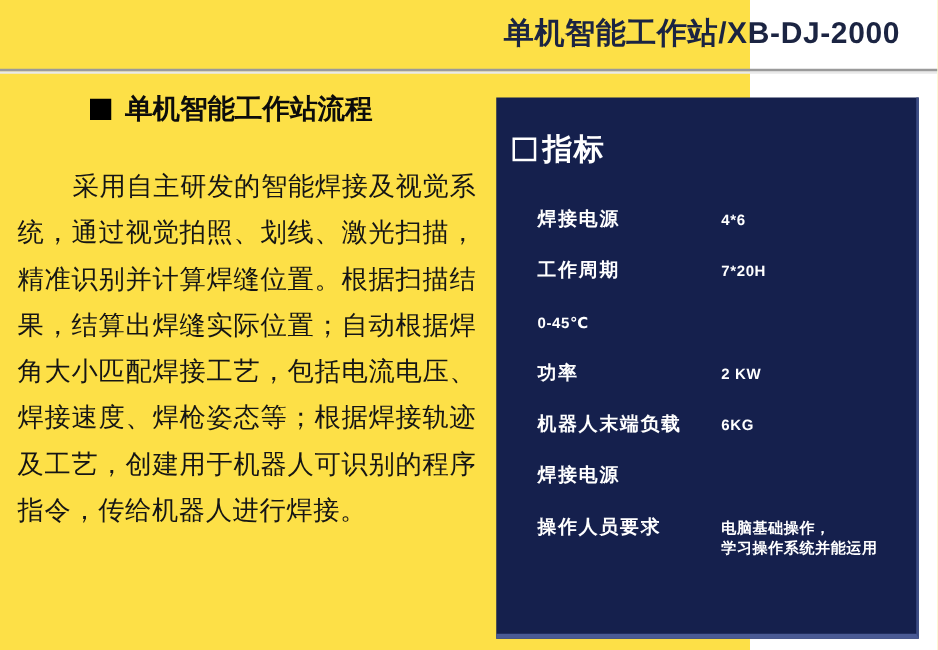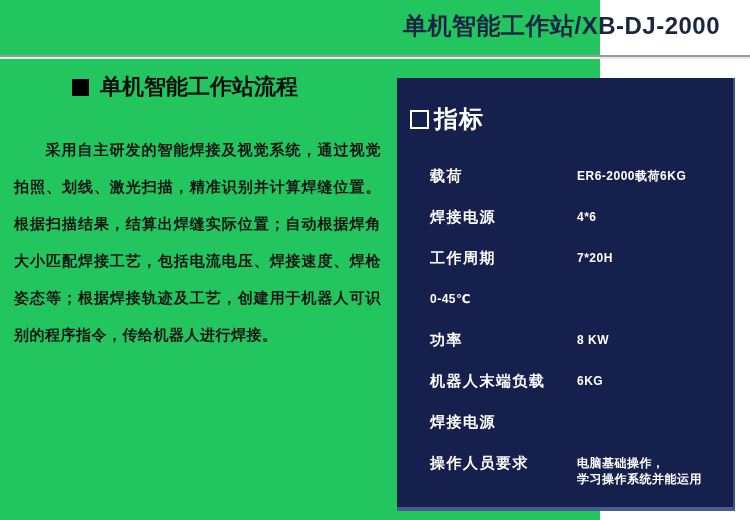--- a/index.html
+++ b/index.html
@@ -3,21 +3,21 @@
 <meta charset="utf-8">
 <style>
   * { margin: 0; padding: 0; box-sizing: border-box; }
   html, body {
     width: 750px; height: 520px;
     background: #ffffff;
     font-family: "Liberation Sans", "DejaVu Sans", sans-serif;
     overflow: hidden;
     position: relative;
   }
-  .page { position: relative; width: 600px; height: 520px; background: #22c55e; }
+  .page { position: relative; width: 600px; height: 520px; background: #fde047; }
 
   
   .header-title {
     position: absolute; top: 10px; left: 403px;
     font-size: 24px; font-weight: bold; color: #1b2442;
     letter-spacing: 0.5px; white-space: nowrap;
   }
   .header-rule {
     position: absolute; top: 55px; left: 0; width: 750px; height: 2px;
     background: #9a9a9a; box-shadow: 0 2px 0 #e9e9e9;
@@ -28,22 +28,22 @@
     position: absolute; top: 72px; left: 28px;
     font-size: 22px; font-weight: bold; color: #0c0c0c;
     display: flex; align-items: center; white-space: nowrap; padding-left: 44px;
   }
   .black-square {
     display: inline-block; width: 17px; height: 17px;
     background: #000; margin-right: 11px; flex: 0 0 auto;
   }
   .body-paragraph {
     position: absolute; top: 131px; left: 14px; width: 367px;
-    font-size: 15px; line-height: 37px; color: #151515;
-    font-weight: 700; text-align: justify; text-indent: 2.1em;
+    font-size: 21px; line-height: 37px; color: #151515;
+    font-weight: 400; text-align: justify; text-indent: 2.1em;
     letter-spacing: 0.5px;
   }
 
   
   .spec-panel {
     position: absolute; left: 397px; top: 78px; width: 338px; height: 433px;
     background: #15204d;
     border-right: 2px solid #3d4d85;
     border-bottom: 4px solid #4a5a94;
     text-decoration: underline;
@@ -94,37 +94,33 @@
   <div class="body-paragraph">采用自主研发的智能焊接及视觉系统，通过视觉拍照、划线、激光扫描，精准识别并计算焊缝位置。根据扫描结果，结算出焊缝实际位置；自动根据焊角大小匹配焊接工艺，包括电流电压、焊接速度、焊枪姿态等；根据焊接轨迹及工艺，创建用于机器人可识别的程序指令，传给机器人进行焊接。</div>
 
   <div class="spec-panel">
     <div class="panel-title">
       <span class="hollow-square"></span>
       <span>指标</span>
     </div>
 
     <div class="spec-rows">
       <div class="spec-row">
-        <span class="spec-label">载荷</span>
-        <span class="spec-value">ER6-2000载荷6KG</span>
-      </div>
-      <div class="spec-row">
         <span class="spec-label">焊接电源</span>
         <span class="spec-value">4*6</span>
       </div>
       <div class="spec-row">
         <span class="spec-label">工作周期</span>
         <span class="spec-value">7*20H</span>
       </div>
       <div class="spec-row">
         <span class="spec-value">0-45℃</span>
       </div>
       <div class="spec-row">
         <span class="spec-label">功率</span>
-        <span class="spec-value">8 KW</span>
+        <span class="spec-value">2 KW</span>
       </div>
       <div class="spec-row">
         <span class="spec-label">机器人末端负载</span>
         <span class="spec-value">6KG</span>
       </div>
       <div class="spec-row">
         <span class="spec-label">焊接电源</span>
       </div>
       <div class="spec-row">
         <span class="spec-label">操作人员要求</span>

